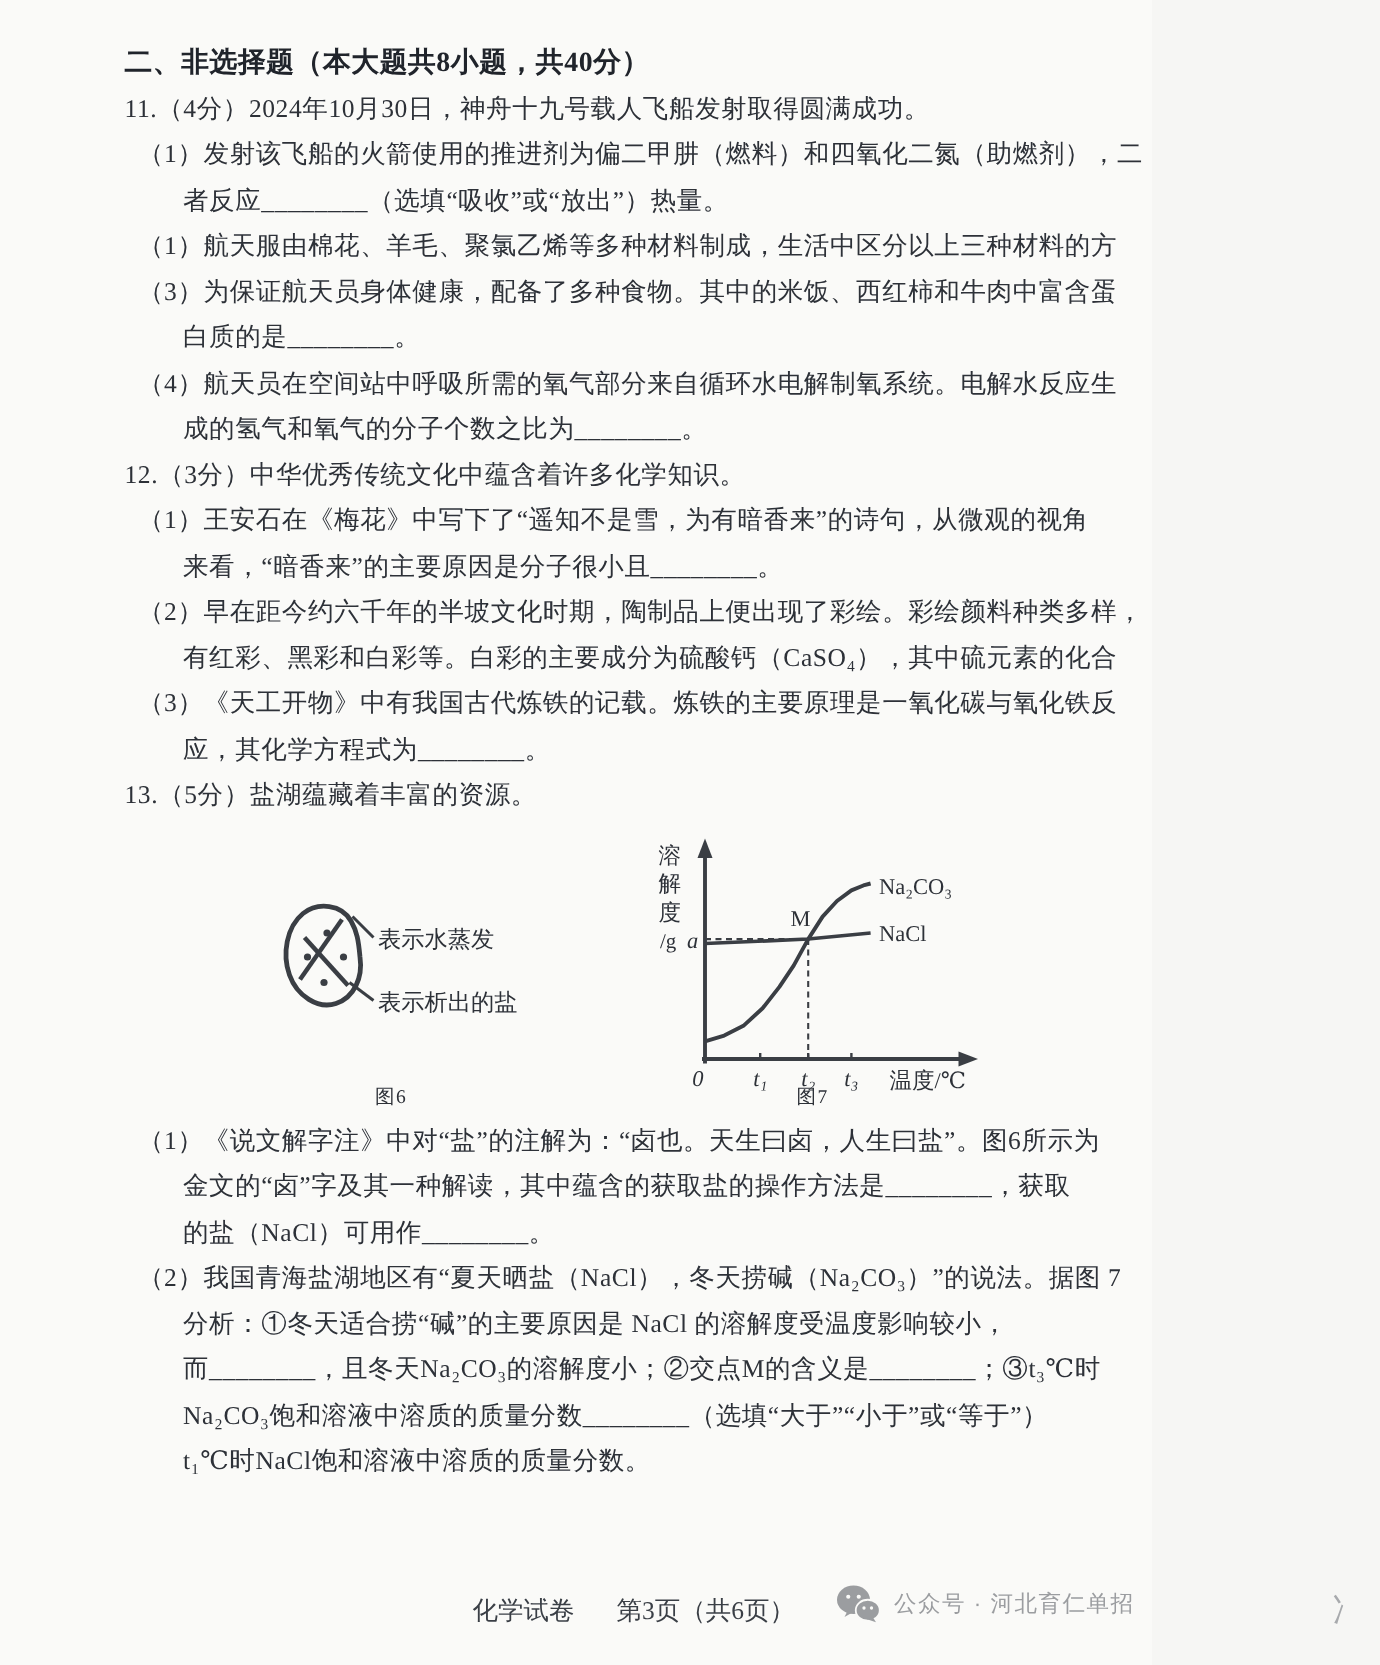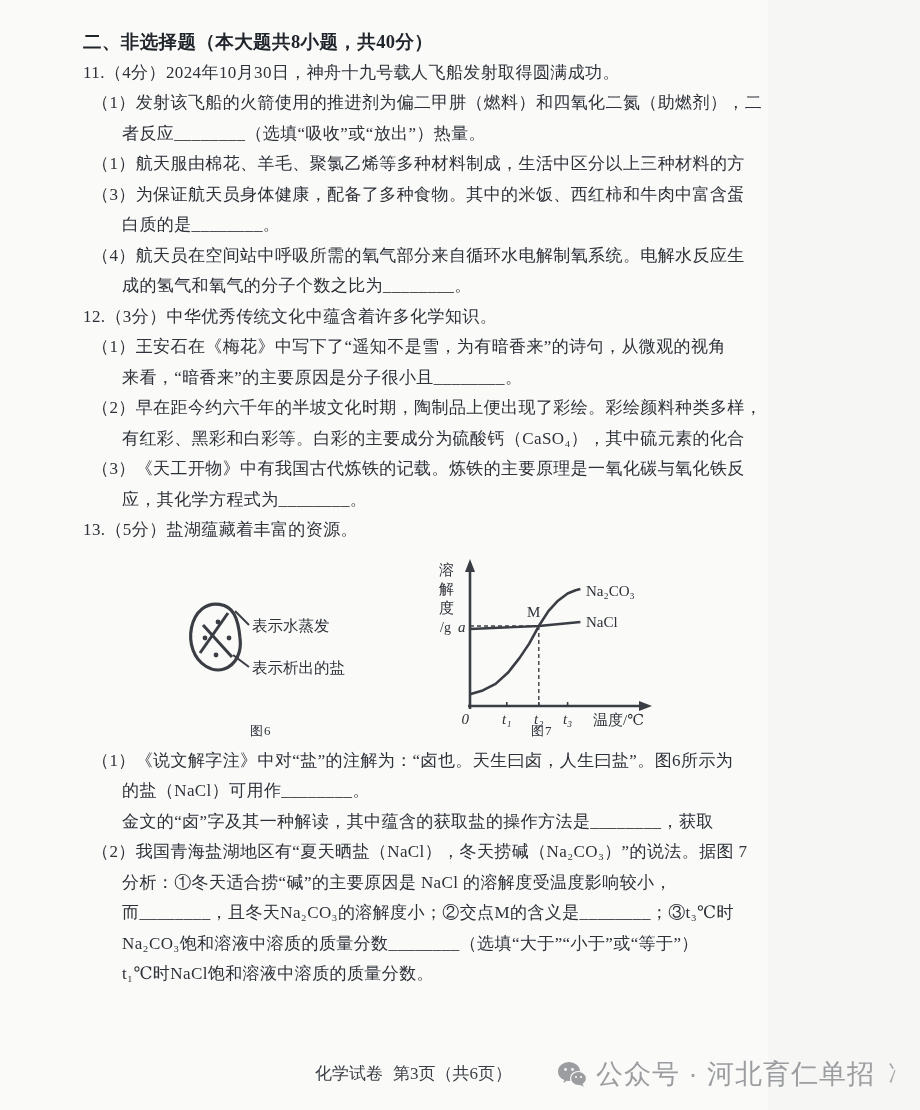--- a/index.html
+++ b/index.html
@@ -17,24 +17,24 @@
   .fig6-wrap{position:absolute;left:185px;top:48px;}
   .fig7-wrap{position:absolute;left:425px;top:8px;}
   .fig-caption{position:absolute;font-size:13px;letter-spacing:1px;color:#2d3138;}
   .cap6{left:250px;top:176px;}
   .cap7{left:520px;top:176px;margin-left:11px;}
   svg text{fill:#2d3138;}
   .sketch{stroke:#3a3e44;fill:none;}
   
   .footer{position:absolute;left:0;top:1056px;width:920px;height:40px;}
   .foot-left{position:absolute;left:315px;top:6px;font-size:17px;color:#3a3f46;
-             display:flex;gap:10px;white-space:nowrap;}
+             display:flex;gap:28px;white-space:nowrap;}
   .watermark{position:absolute;left:557px;top:0;display:flex;align-items:center;gap:9px;
              color:#9b9da0;font-family:"Liberation Sans","DejaVu Sans",sans-serif;}
-  .watermark-text{font-size:27px;letter-spacing:1px;white-space:nowrap;}
+  .watermark-text{font-size:15px;letter-spacing:1px;white-space:nowrap;}
   .watermark-tail{position:absolute;left:888px;top:4px;font-size:20px;color:#a8aaad;}
 </style>
 </head>
 <body>
 
 <div class="page">
   <div class="content">
 
     <div class="line l0 hdr">二、非选择题（本大题共8小题，共40分）</div>
 
@@ -109,22 +109,22 @@
 
           <text x="168" y="171" font-size="15">温度/℃</text>
         </svg>
       </div>
 
       <div class="fig-caption cap6">图6</div>
       <div class="fig-caption cap7">图7</div>
     </div>
 
     <div class="line l1">（1）《说文解字注》中对“盐”的注解为：“卤也。天生曰卤，人生曰盐”。图6所示为</div>
+    <div class="line l2">金文的“卤”字及其一种解读，其中蕴含的获取盐的操作方法是________，获取</div>
     <div class="line l2">的盐（NaCl）可用作________。</div>
-    <div class="line l2">金文的“卤”字及其一种解读，其中蕴含的获取盐的操作方法是________，获取</div>
     <div class="line l1">（2）我国青海盐湖地区有“夏天晒盐（NaCl），冬天捞碱（Na₂CO₃）”的说法。据图 7</div>
     <div class="line l2">分析：①冬天适合捞“碱”的主要原因是 NaCl 的溶解度受温度影响较小，</div>
     <div class="line l2">而________，且冬天Na₂CO₃的溶解度小；②交点M的含义是________；③t₃℃时</div>
     <div class="line l2">Na₂CO₃饱和溶液中溶质的质量分数________（选填“大于”“小于”或“等于”）</div>
     <div class="line l2">t₁℃时NaCl饱和溶液中溶质的质量分数。</div>
   </div>
 
   <div class="footer">
     <div class="foot-left">
       <span>化学试卷</span>

